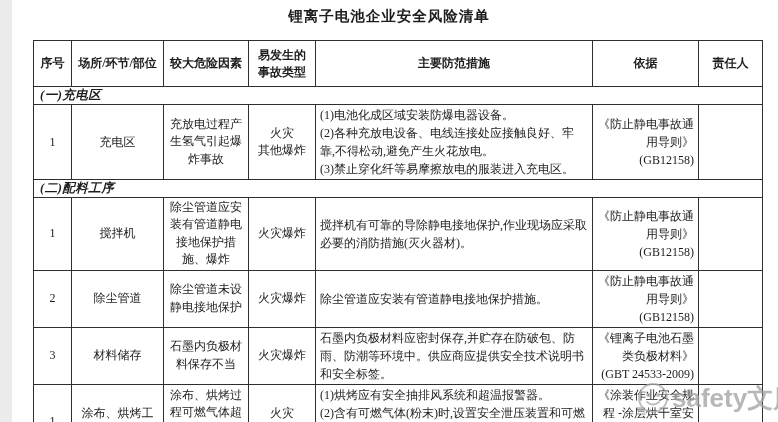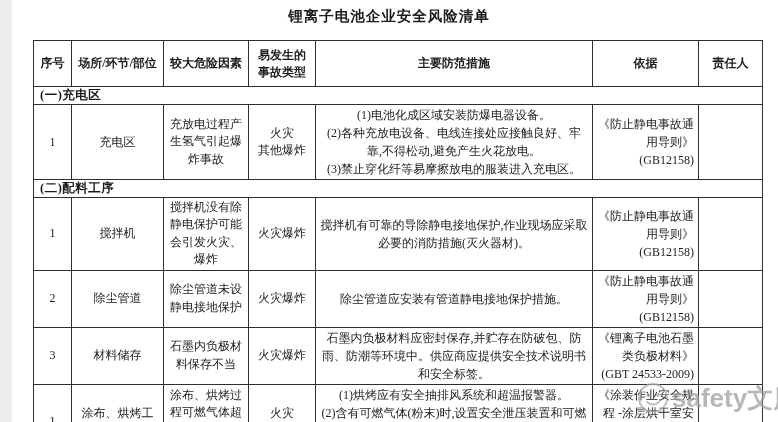--- a/index.html
+++ b/index.html
@@ -30,26 +30,26 @@
   }
   .rh-head { height:46px; }
   .rh-sec  { height:14px; }
   .rh-r1   { height:65px; }
   .rh-r2   { height:62px; }
   .rh-r3   { height:35px; }
   .rh-r4   { height:49px; }
   .rh-r5   { height:64px; }
   .section-row td {
     font-weight:bold; font-size:12.5px; text-align:left;
-    padding:0 6px; letter-spacing:0.5px;
+    padding:0 6px; letter-spacing:0.5px;font-style:italic;
   }
   .c-no, .c-type { text-align:center; line-height:1.4; white-space:pre-line; }
   .c-loc { text-align:center; }
   .c-haz { text-align:center; line-height:1.45; }
-  .c-meas { text-align:center; white-space:pre-line; line-height:1.5; }
+  .c-meas { text-align:left; white-space:pre-line; line-height:1.5; }
   .c-basis { text-align:right; line-height:1.5; }
   .watermark {
     position:absolute; left:636px; top:377px; width:150px; height:42px;
     display:flex; align-items:center; gap:2px;
     color:#a0a0a0; opacity:0.75; pointer-events:none;
   }
   .watermark .wm-text {
     font-size:26px; font-weight:bold; letter-spacing:0px;
     font-family:"Liberation Sans","DejaVu Sans",sans-serif;
     white-space:nowrap;
@@ -100,21 +100,21 @@
       <td class="c-basis">《防止静电事故通用导则》(GB12158)</td>
       <td class="c-resp"></td>
     </tr>
 
     <tr class="section-row rh-sec">
       <td colspan="7">(二)配料工序</td>
     </tr>
     <tr class="rh-r2">
       <td class="c-no">1</td>
       <td class="c-loc">搅拌机</td>
-      <td class="c-haz">搅拌机没有除静电保护可能会引发火灾、爆炸</td>
+      <td class="c-haz">除尘管道应安装有管道静电接地保护措施、爆炸</td>
       <td class="c-type">火灾爆炸</td>
       <td class="c-meas">搅拌机有可靠的导除静电接地保护,作业现场应采取必要的消防措施(灭火器材)。</td>
       <td class="c-basis">《防止静电事故通用导则》(GB12158)</td>
       <td class="c-resp"></td>
     </tr>
     <tr class="rh-r3">
       <td class="c-no">2</td>
       <td class="c-loc">除尘管道</td>
       <td class="c-haz">除尘管道未设静电接地保护</td>
       <td class="c-type">火灾爆炸</td>

